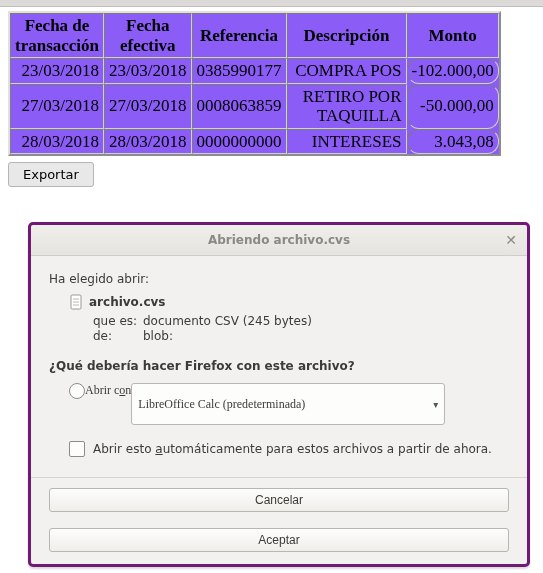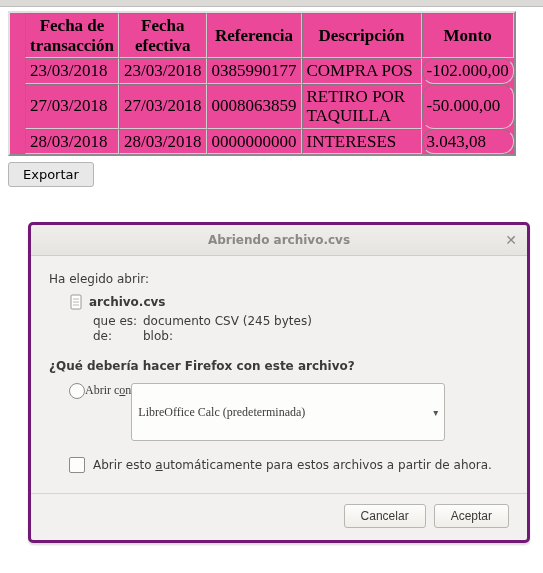--- a/index.html
+++ b/index.html
@@ -27,29 +27,28 @@
     padding: 4px 8px 0 8px;
   }
 
   table.data {
     border-collapse: separate;
     border-spacing: 0;
     border: 2px outset #e0e0e0;
     font-size: 17px;
     font-family: "Times New Roman", serif;
     color: #000;
-    background: #ec4899;
+    background: #8b5cf6;
     width: auto;
-    padding-left: 15px;
   }
   table.data th,
   table.data td {
     border: 1px inset #d0d0d0;
     padding: 2px 4px;
-    text-align: left;
+    text-align: right;
     vertical-align: middle;
     line-height: 1.15;
   }
   table.data th {
     font-weight: bold;
     text-align: center;
   }
   .col-desc { max-width: 110px; }
   .col-monto { white-space: nowrap; border-radius: 12px; }
 
@@ -153,21 +152,21 @@
   .underline { text-decoration: underline; }
 
   .combo {
     flex: 1;
     height: 24px;
     border: 1px solid #b8b6b0;
     border-radius: 3px;
     background: #fdfdfc;
     display: flex;
     align-items: center;
-    padding: 16px 6px;
+    padding: 8px 6px;
     justify-content: space-between;
     cursor: pointer;
     max-width: 300px;
   }
   .combo .arrow {
     font-size: 10px;
     color: #555;
   }
 
   .checkbox-row {
@@ -185,22 +184,22 @@
   }
 
   .dlg-sep {
     border: none;
     border-top: 1px solid #d7d5cf;
     margin: 20px -18px 10px -18px;
   }
 
   .dlg-buttons {
     display: flex;
-    justify-content: flex-end;
-    gap: 8px;
+    gap: 16px;
+    flex-direction: column;
   }
   .dlg-btn {
     padding: 4px 16px;
     background: linear-gradient(#fdfdfc,#efeee9);
     border: 1px solid #b8b6b0;
     border-radius: 3px;
     font-size: 12px;
     cursor: pointer;
     color: #3c3b38;
   }

